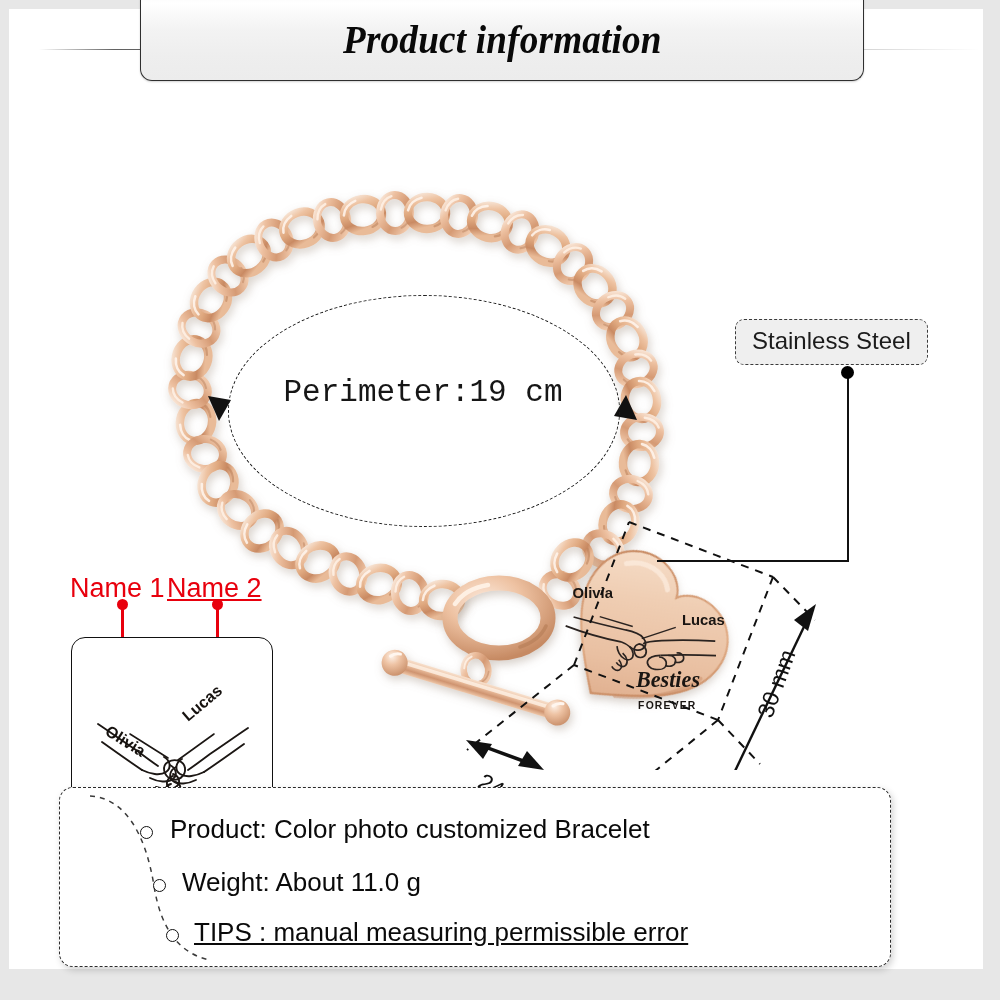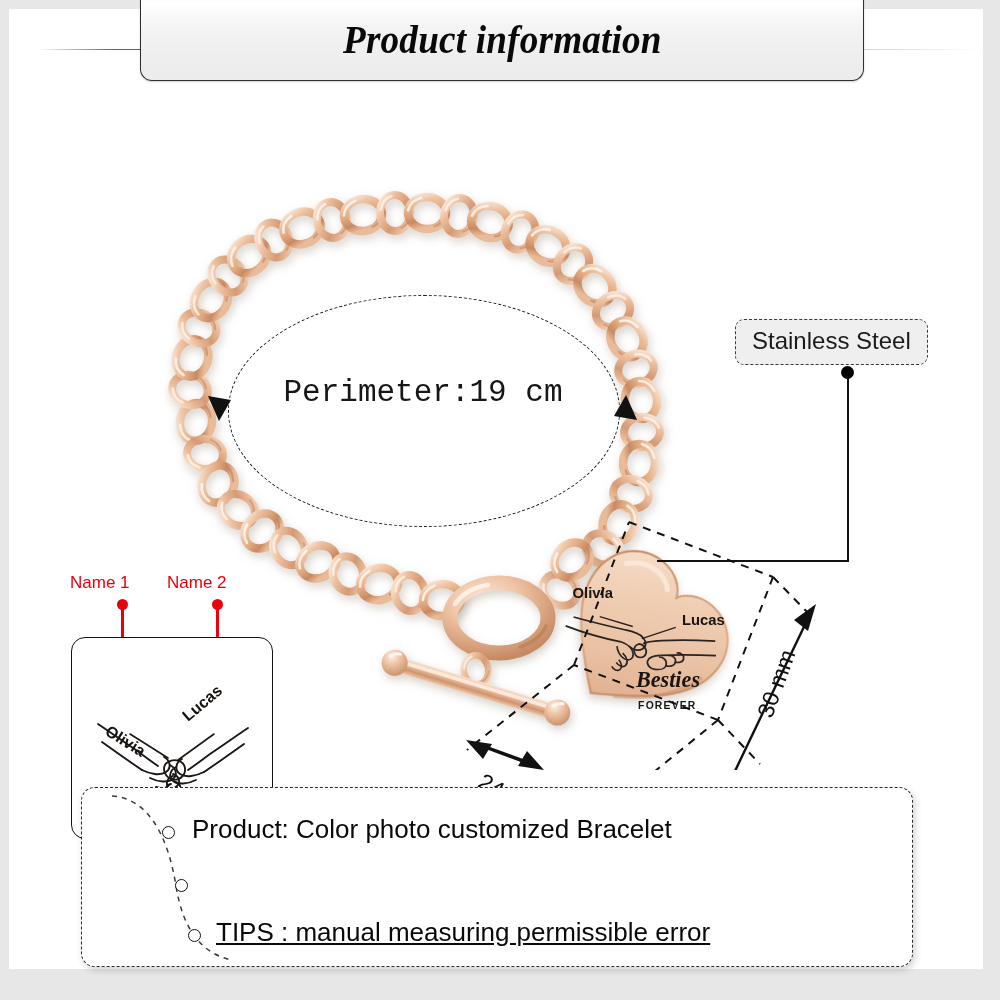--- a/index.html
+++ b/index.html
@@ -58,24 +58,24 @@
     padding:7px 16px 9px;
     background:#efefef;border:1.5px dashed #3a3a3a;border-radius:9px;
     font-size:24px;color:#1b1b1b;white-space:nowrap;
   }
   .ss-dot{position:absolute;left:841px;top:276px;width:13px;height:13px;border-radius:50%;background:#000;}
   .ss-lead-v{position:absolute;left:846.5px;top:282px;width:2px;height:190px;background:#111;}
   .ss-lead-h{position:absolute;left:657px;top:470px;width:190px;height:2px;background:#111;}
 
   
   .name-label{
-    position:absolute;font-size:17px;color:#e8000d;white-space:nowrap;
+    position:absolute;font-size:27px;color:#e8000d;white-space:nowrap;
   }
   .name1{left:70px;top:483px;}
-  .name2{left:167px;top:483px;}
+  .name2{left:167px;top:483px;text-decoration:underline;}
   .name-dot{position:absolute;width:11px;height:11px;border-radius:50%;background:#e8000d;}
   .nd1{left:117px;top:509px;}
   .nd2{left:212px;top:509px;}
   .name-lead{position:absolute;width:3px;background:#e8000d;}
   .nl1{left:121px;top:514px;height:74px;}
   .nl2{left:216px;top:514px;height:74px;}
 
   
   .preview-box{
     position:absolute;left:71px;top:547px;width:200px;height:200px;
@@ -83,21 +83,21 @@
     overflow:hidden;
   }
 
   
   .dim{position:absolute;font-size:23px;color:#101010;white-space:nowrap;}
   .dim24{left:487px;top:678px;transform:rotate(30deg);transform-origin:left top;}
   .dim30{left:752px;top:622px;transform:rotate(-70deg);transform-origin:left top;}
 
   
   .info-box{
-    position:absolute;left:81px;top:787px;width:830px;height:178px;
+    position:absolute;left:59px;top:787px;width:830px;height:178px;
     background:#fff;border:1.6px dashed #2b2b2b;border-radius:14px;
     box-shadow:2px 3px 7px rgba(0,0,0,.18);
   }
   .info-list{position:absolute;left:0;top:0;width:100%;height:100%;}
   .info-line{
     position:absolute;font-size:26px;color:#0a0a0a;white-space:nowrap;
     font-family:"Liberation Sans", sans-serif;
   }
   .il0{left:110px;top:26px;}
   .il1{left:122px;top:79px;}
@@ -405,19 +405,20 @@
 
   <div class="info-box">
     <svg class="abs-svg" width="830" height="178" viewBox="0 0 830 178">
       <path d="M 30 8 C 66 10 86 48 94 98 C 101 142 120 166 150 172" fill="none" stroke="#3a3a3a" stroke-width="1.5" stroke-dasharray="5 5"></path>
     </svg>
     <div class="info-list">
       <div class="bullet b0"></div>
       <div class="info-line il0">Product: Color photo customized Bracelet</div>
 
       <div class="bullet b1"></div>
+      <div class="info-line il1">Weight: About 11.0 g</div>
 
       <div class="bullet b2"></div>
       <div class="info-line il2">TIPS : manual measuring permissible error</div>
     </div>
   </div>
 
 </div>
 
 </body></html>

